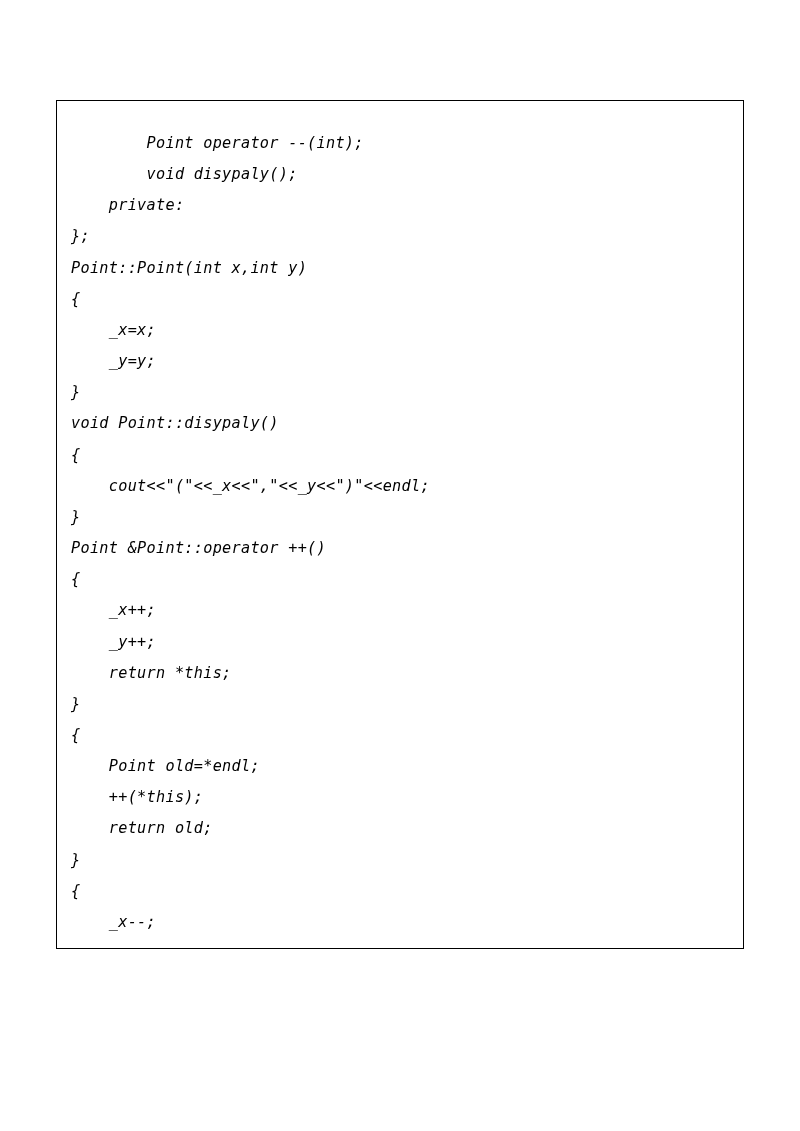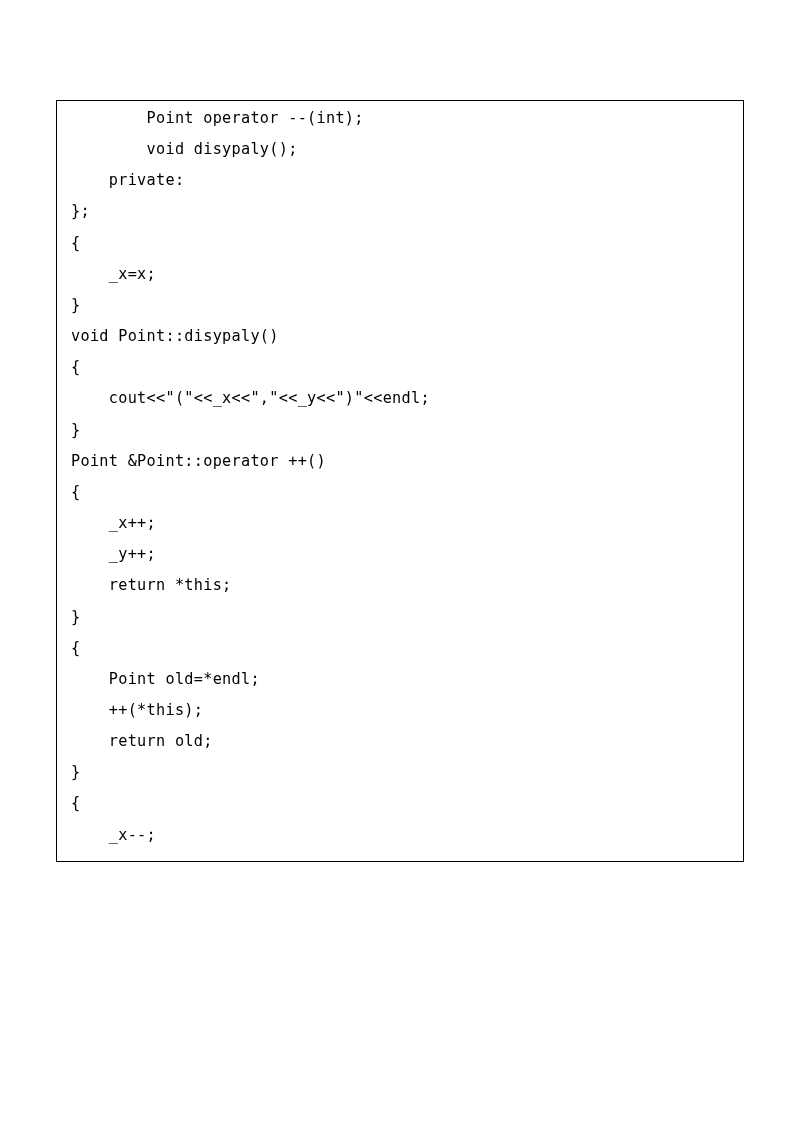--- a/index.html
+++ b/index.html
@@ -5,42 +5,45 @@
     * { margin: 0; padding: 0; box-sizing: border-box; }
     body {
       background: #ffffff;
       width: 800px;
       height: 1131px;
       font-family: "SimSun", "宋体", monospace;
       padding: 100px 56px 60px 56px;
     }
     .code-box {
       border: 1px solid #000;
-      padding: 2px 14px 10px 14px;
+      padding: 27px 14px 10px 14px;
       width: 100%;
+      font-style: italic;
     }
     .code-line {
       font-size: 15.2px;
       line-height: 2.05;
       white-space: pre;
       color: #000;
       letter-spacing: 0.3px;
     }
   </style>
 </head>
 <body>
 
 <div class="code-box">
   <div class="code-line">        Point operator --(int);</div>
   <div class="code-line">        void disypaly();</div>
   <div class="code-line">    private:</div>
   <div class="code-line">};</div>
   <div class="code-line"></div>
+  <div class="code-line">Point::Point(int x,int y)</div>
   <div class="code-line">{</div>
   <div class="code-line">    _x=x;</div>
+  <div class="code-line">    _y=y;</div>
   <div class="code-line"></div>
   <div class="code-line">}</div>
   <div class="code-line">void Point::disypaly()</div>
   <div class="code-line">{</div>
   <div class="code-line">    cout&lt;&lt;"("&lt;&lt;_x&lt;&lt;","&lt;&lt;_y&lt;&lt;")"&lt;&lt;endl;</div>
   <div class="code-line">}</div>
   <div class="code-line">Point &amp;Point::operator ++()</div>
   <div class="code-line">{</div>
   <div class="code-line">    _x++;</div>
   <div class="code-line">    _y++;</div>

